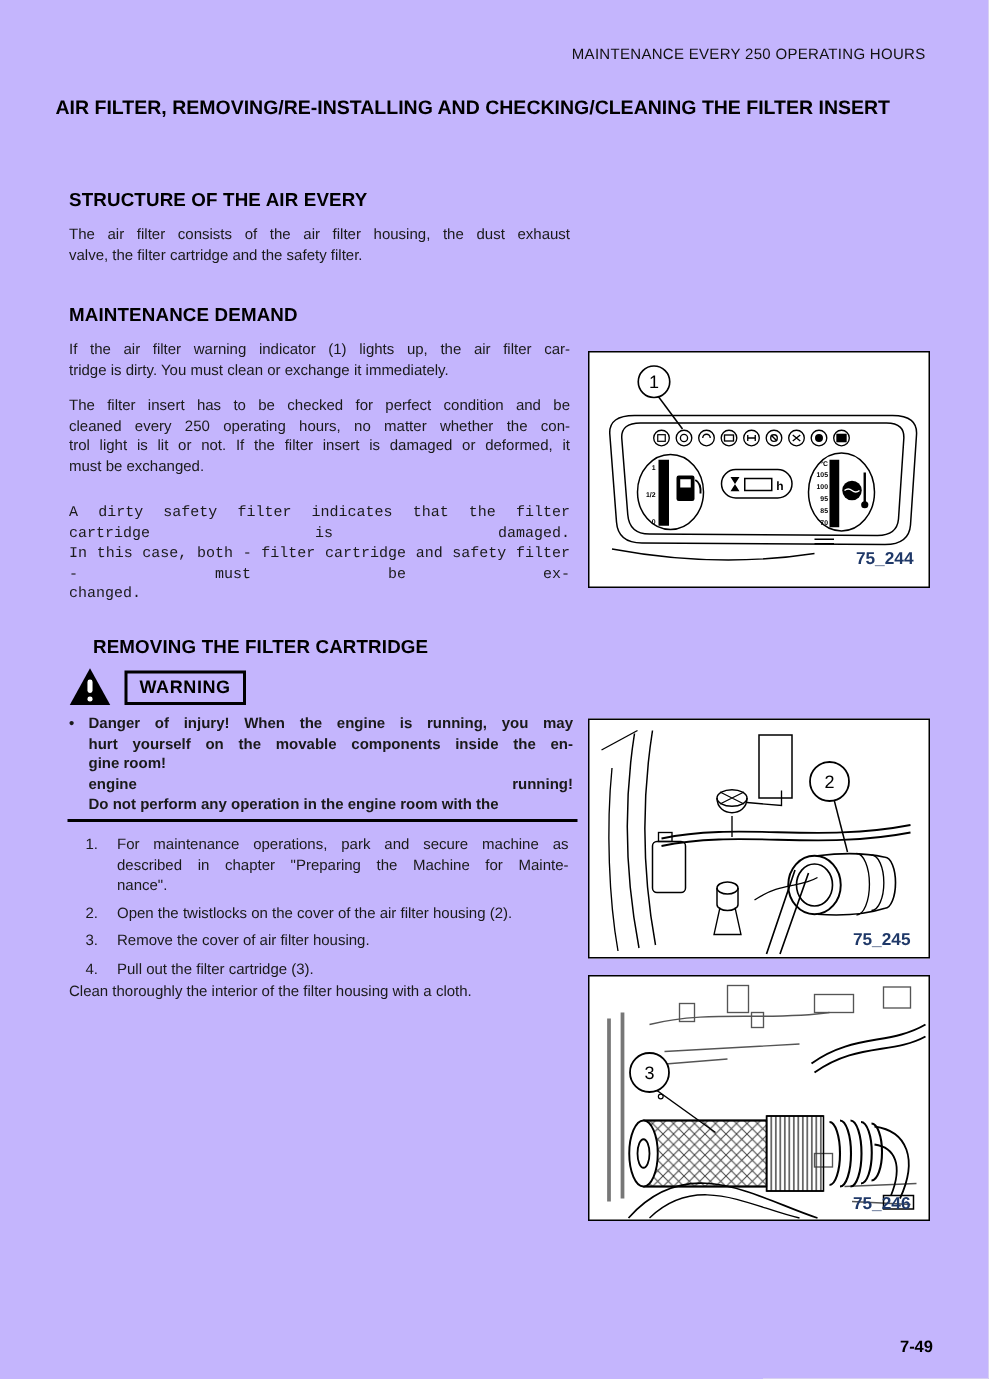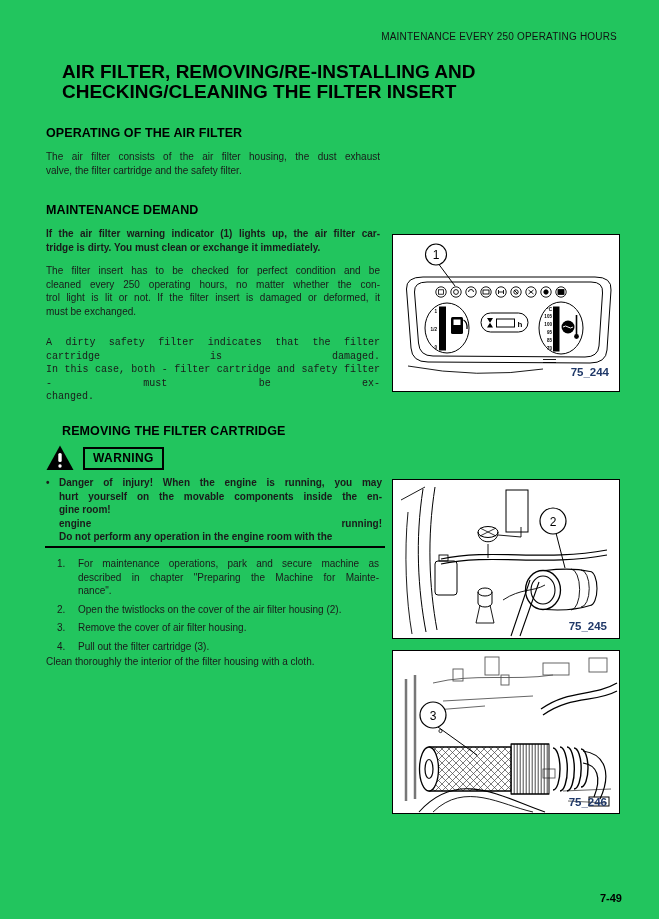--- a/index.html
+++ b/index.html
@@ -1,23 +1,23 @@
 <!DOCTYPE html>
 <html><head>
 <meta charset="utf-8">
 <style>
   html,body{margin:0;padding:0;background:#e8e8e8;}
   .page{
-    position:relative;width:659px;height:919px;background:#22c55e;
+    position:relative;width:659px;height:919px;background:#c4b5fd;
     font-family:"Liberation Sans",sans-serif;color:#1a1a1a;overflow:hidden;
     margin:0 auto;
   }
   .abs{position:absolute;}
   .hdr{top:31px;right:42px;font-size:10px;letter-spacing:.2px;color:#111;}
-  .title{left:62px;top:62px;width:580px;font-size:19px;font-weight:bold;line-height:20px;color:#000;}
+  .title{left:37px;top:62px;width:580px;font-size:13px;font-weight:bold;line-height:20px;color:#000;}
   .h2{left:46px;font-size:12.5px;font-weight:bold;color:#000;letter-spacing:.1px;}
   .body-col{left:46px;width:334px;font-size:10px;line-height:13.6px;}
   .lines .ln{text-align:justify;text-align-last:justify;}
   .lines .ln:last-child{text-align-last:left;}
   #warn-lines .ln:nth-child(3){text-align-last:left;}
   .warn-row{left:46px;top:445px;display:flex;align-items:center;gap:9px;}
   .warn-box{border:2.2px solid #000;font-size:12px;font-weight:bold;padding:2px 8px 3px;letter-spacing:.4px;color:#000;}
   .warn-list{left:46px;top:476px;width:336px;display:flex;}
   .bullet{width:13px;font-weight:bold;font-size:10px;line-height:13.6px;}
   .warn-text{flex:1;font-weight:bold;font-size:10px;line-height:13.6px;}
@@ -36,28 +36,28 @@
 </style>
 </head>
 <body>
 
 <div class="page">
 
   <div class="abs hdr">MAINTENANCE EVERY 250 OPERATING HOURS</div>
 
   <div class="abs title">AIR FILTER, REMOVING/RE-INSTALLING AND CHECKING/CLEANING THE FILTER INSERT</div>
 
-  <div class="abs h2" style="top:126px;">OPERATING OF THE AIR FILTER</div>
+  <div class="abs h2" style="top:126px;">STRUCTURE OF THE AIR EVERY</div>
   <div class="abs body-col lines" style="top:150px;">
       <div class="ln">The air filter consists of the air filter housing, the dust exhaust</div>
       <div class="ln">valve, the filter cartridge and the safety filter.</div>
     </div>
 
   <div class="abs h2" style="top:203px;">MAINTENANCE DEMAND</div>
-  <div class="abs body-col lines" style="top:227px;font-weight:bold;">
+  <div class="abs body-col lines" style="top:227px;">
       <div class="ln">If the air filter warning indicator (1) lights up, the air filter car-</div>
       <div class="ln">tridge is dirty. You must clean or exchange it immediately.</div>
     </div>
   <div class="abs body-col lines" style="top:264px;">
       <div class="ln">The filter insert has to be checked for perfect condition and be</div>
       <div class="ln">cleaned every 250 operating hours, no matter whether the con-</div>
       <div class="ln">trol light is lit or not. If the filter insert is damaged or deformed, it</div>
       <div class="ln">must be exchanged.</div>
     </div>
   <div class="abs body-col lines" style="top:336px;font-family:Liberation Mono, monospace;">

